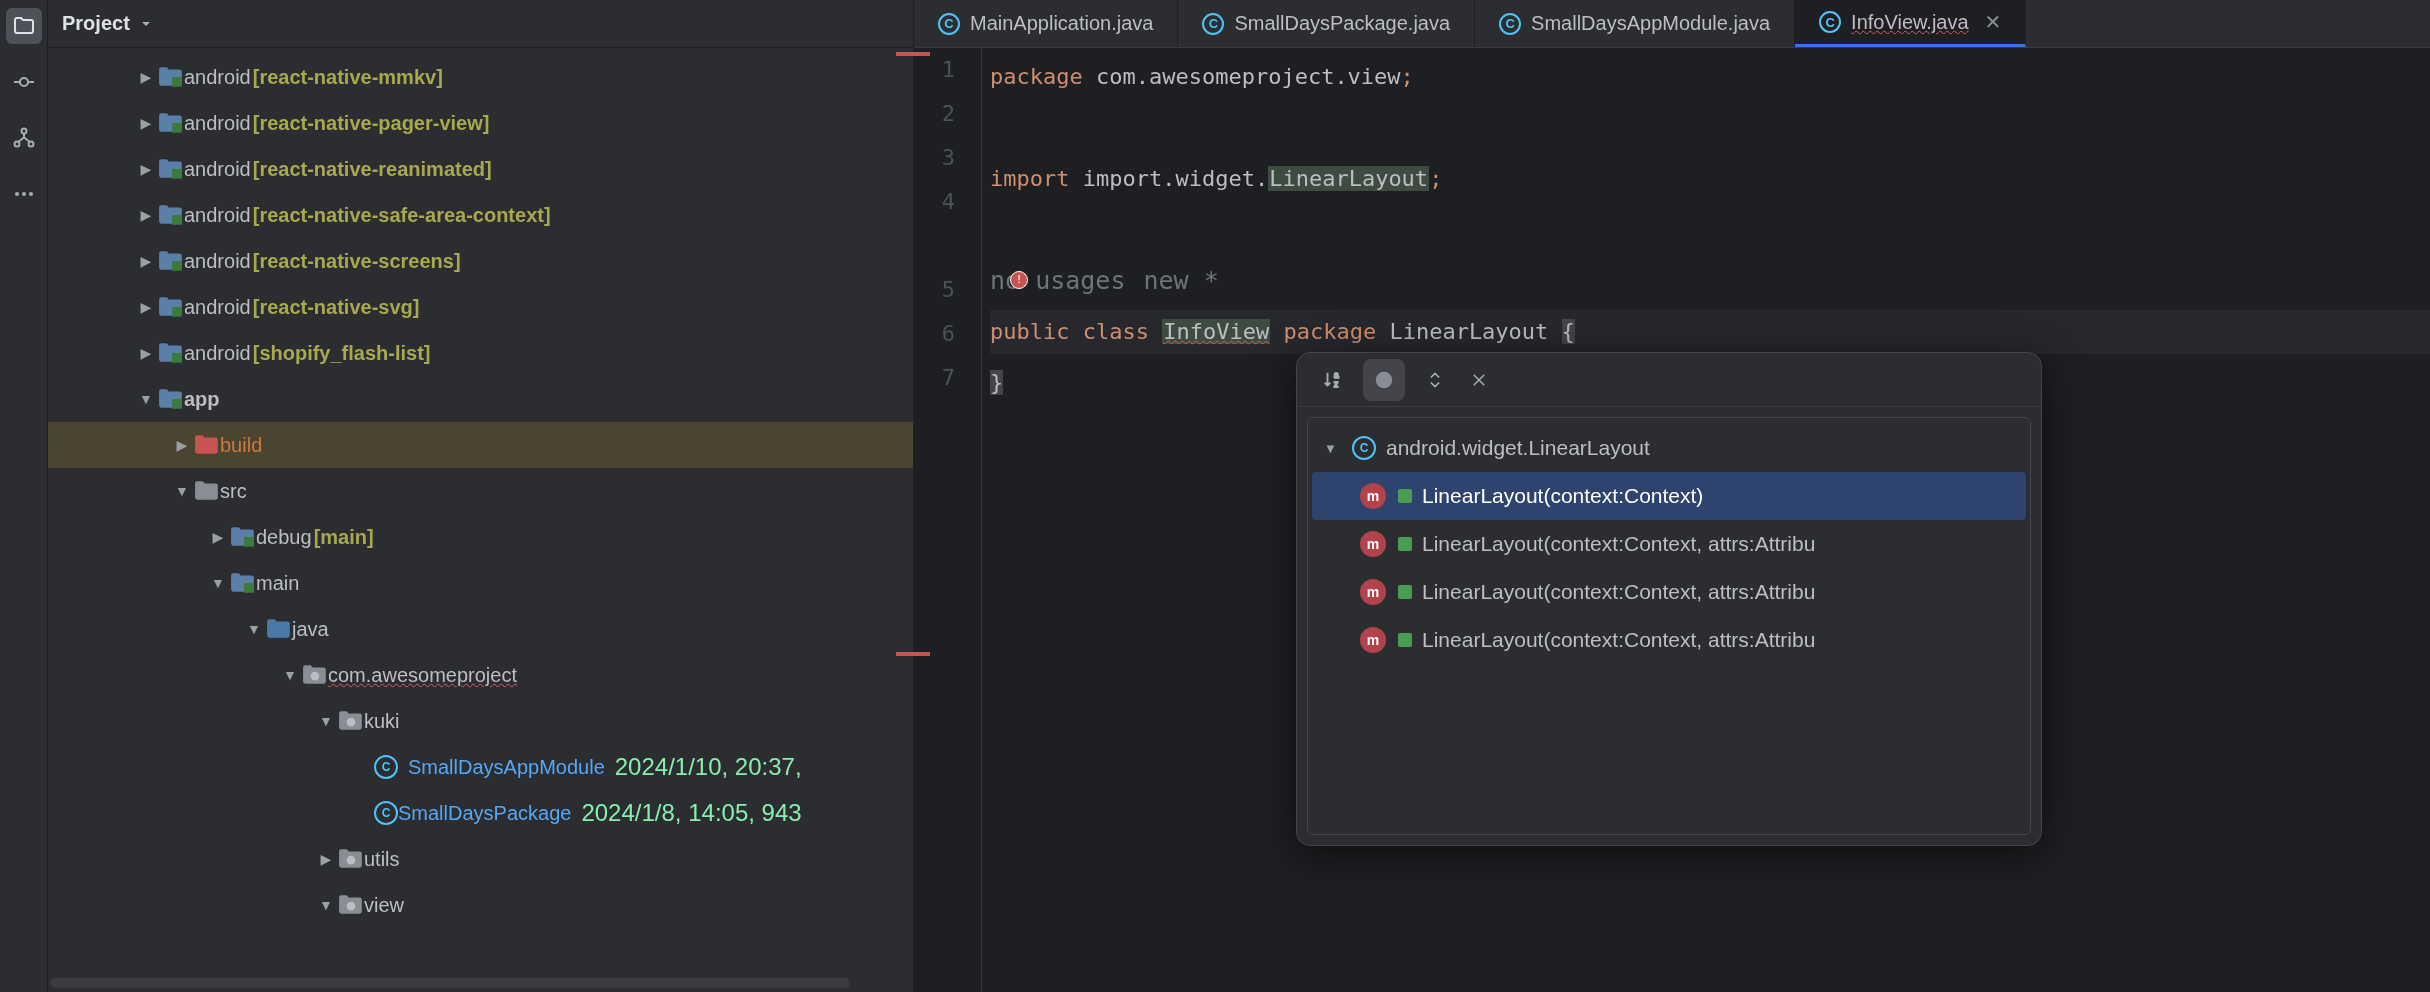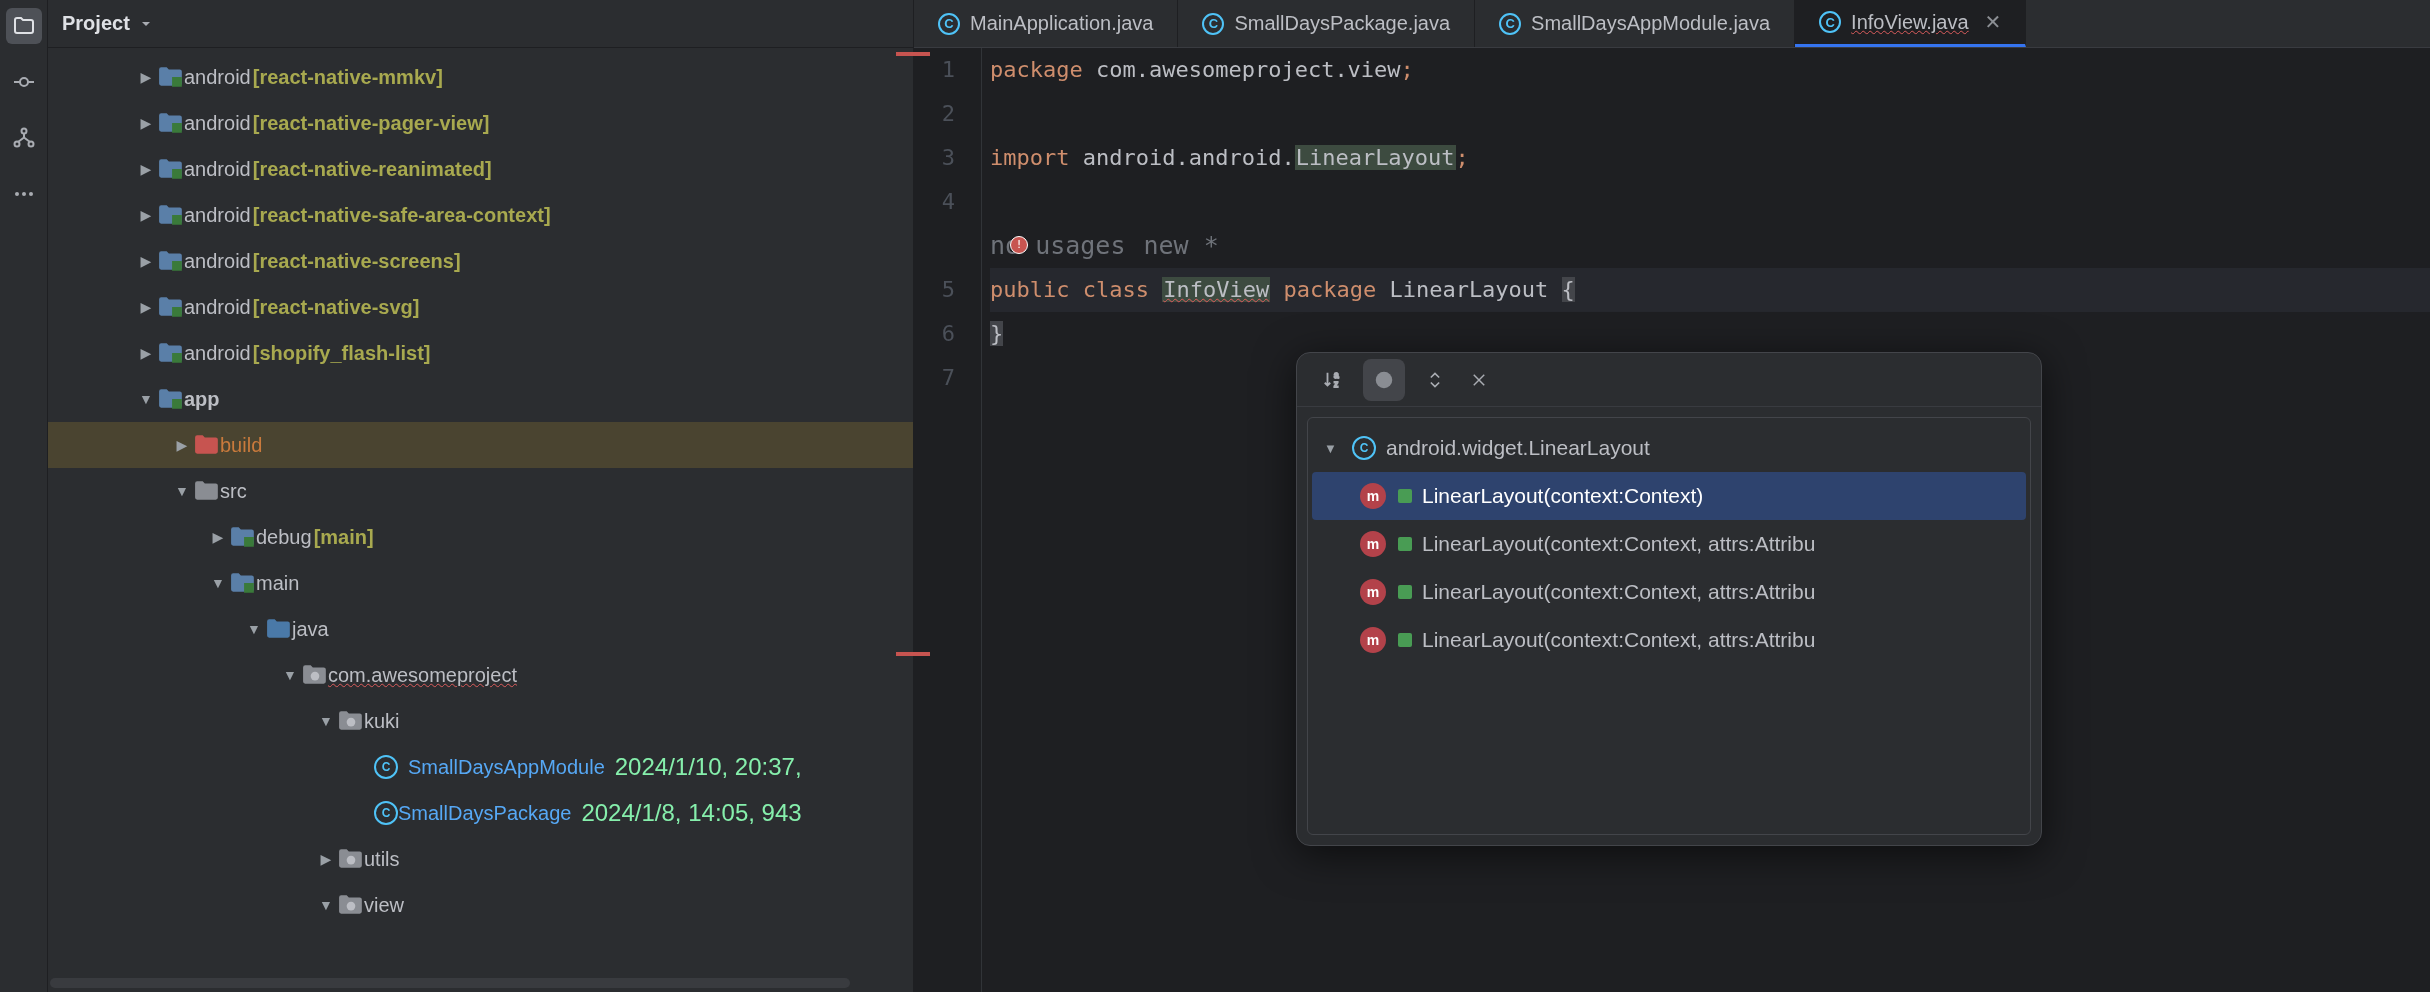--- a/index.html
+++ b/index.html
@@ -147,21 +147,21 @@
     padding-right: 26px;
     padding-top: 0px;
     border-right: 1px solid #313438;
   }
   .gutter .ln { height: 44px; }
   .code-lines {
     flex: 1;
     padding-left: 8px;
     position: relative;
   }
-  .code-row { height: 44px; white-space: pre; }
+  .code-row { height: 44px; white-space: pre; margin-top: 7px; }
   .code-row.current-line { background: #26282e; }
   .kw { color: #cf8e6d; }
   .type-hl { color: #bcbec4; background: #3d4b40; padding: 0 1px; }
   .brace-match { background: #43454a; }
   .semi { color: #cf8e6d; }
   .inlay { color: #6f737a; font-size: 25px; }
   .hint-row { height: 44px; display: flex; align-items: center; gap: 18px;}
 
   .red-marker-left {
     position: absolute;
@@ -562,21 +562,21 @@
       <div class="ln">3</div>
       <div class="ln">4</div>
       <div class="ln"></div>
       <div class="ln">5</div>
       <div class="ln">6</div>
       <div class="ln">7</div>
     </div>
     <div class="code-lines">
       <div class="code-row"><span class="kw">package</span><span> com.awesomeproject.view</span><span class="semi">;</span></div>
       <div class="code-row"></div>
-      <div class="code-row"><span class="kw">import</span><span> android.android.</span><span class="type-hl">LinearLayout</span><span class="semi">;</span></div>
+      <div class="code-row"><span class="kw">import</span><span> import.widget.</span><span class="type-hl">LinearLayout</span><span class="semi">;</span></div>
       <div class="code-row"></div>
       <div class="code-row hint-row">
         <span style="position:relative; display:inline-flex; align-items:center;">
           <span class="inlay">no usages</span>
           <span style="position:absolute; left:20px; top:12px; width:18px; height:18px; background:#c75450; border-radius:50%; border:1px solid #fff; font-size:11px; color:#fff; display:flex;align-items:center;justify-content:center;">!</span>
         </span>
         <span class="inlay">new *</span>
       </div>
       <div class="code-row current-line"><span class="kw">public</span> <span class="kw">class</span> <span class="type-hl wavy">InfoView</span> <span class="kw">package</span> <span>LinearLayout</span> <span class="brace-match">{</span></div>
       <div class="code-row"><span class="brace-match">}</span></div>

